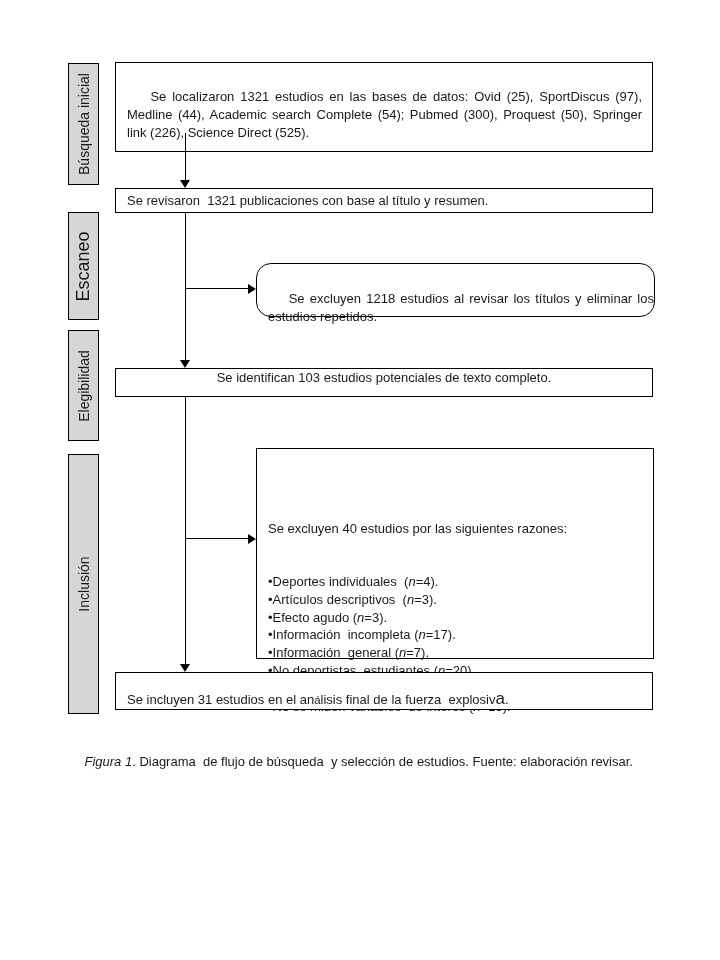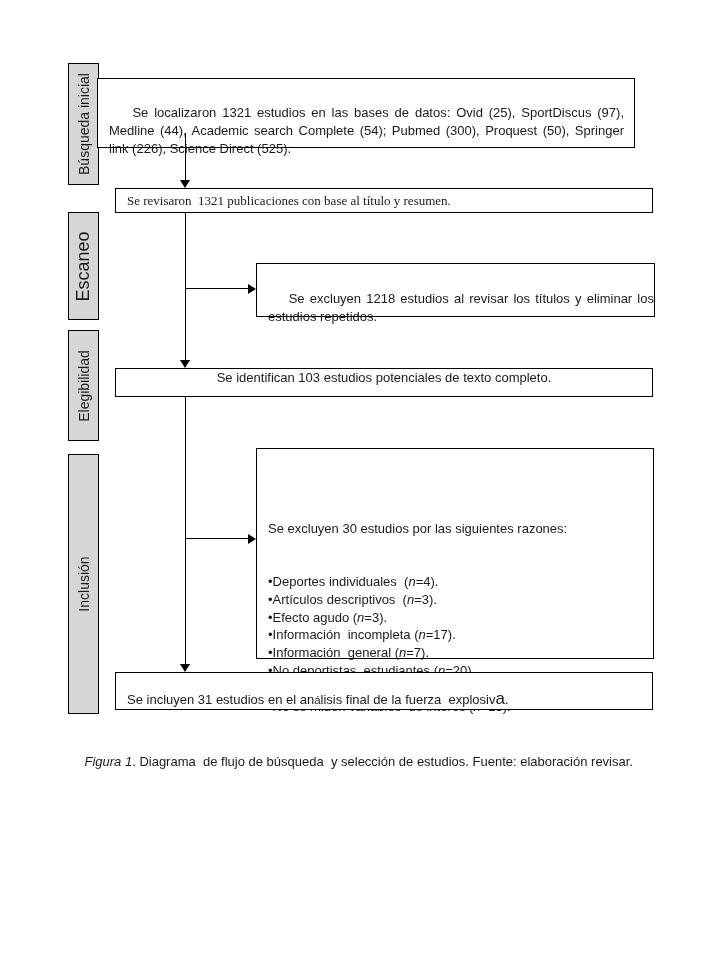--- a/index.html
+++ b/index.html
@@ -41,35 +41,34 @@
   .fbox {
     position: absolute;
     background: #fff;
     border: 1.4px solid #000;
     box-sizing: border-box;
     font-size: 13px;
     line-height: 18px;
     white-space: pre-wrap;
   }
   .box-identified {
-    left: 97px; top: 62px; width: 538px; height: 70px;
+    left: 115px; top: 62px; width: 538px; height: 90px;
     padding: 7px 10px 7px 11px;
     text-align: justify;
-    margin-top: 16px;
   }
   .box-screened {
     left: 115px; top: 188px; width: 538px; height: 25px;
     display: flex; align-items: center;
     padding: 0 10px 0 11px;
-    font-family: Liberation Serif, serif;
   }
   .box-excluded-titles {
     left: 256px; top: 263px; width: 399px; height: 54px;
     padding: 8px 0 7px 11px;
     text-align: justify;
+    border-radius: 15px;
   }
   .box-fulltext {
     left: 115px; top: 368px; width: 538px; height: 29px;
     display: flex; align-items: flex-start; justify-content: center;
     text-align: center;
   }
   .box-reasons {
     left: 256px; top: 448px; width: 398px; height: 211px;
     padding: 35px 10px 8px 11px;
     line-height: 17.8px;
@@ -136,21 +135,21 @@
 
   <div class="fbox box-excluded-titles">
     <span>Se excluyen 1218 estudios al revisar los títulos y eliminar los estudios repetidos.</span>
   </div>
 
   <div class="fbox box-fulltext">
     <span>Se identifican 103 estudios potenciales de texto completo.</span>
   </div>
 
   <div class="fbox box-reasons">
-    <div>Se excluyen 30 estudios por las siguientes razones:</div>
+    <div>Se excluyen 40 estudios por las siguientes razones:</div>
     <div id="reasons-list"><div class="reason-line">•Deportes individuales  (<i>n</i>=4).</div><div class="reason-line">•Artículos descriptivos  (<i>n</i>=3).</div><div class="reason-line">•Efecto agudo (<i>n</i>=3).</div><div class="reason-line">•Información  incompleta (<i>n</i>=17).</div><div class="reason-line">•Información  general (<i>n</i>=7).</div><div class="reason-line">•No deportistas, estudiantes (<i>n</i>=20).</div><div class="reason-line">•No relacionado con entrenamiento  pliométrico (<i>n</i>=1).</div><div class="reason-line">•No se miden variables  de interés (<i>n</i>=15).</div></div>
   </div>
 
   <div class="fbox box-included">
     <span><span>Se incluyen 31 estudios en el an</span><span class="accent-a">á</span><span>lisis final de la fuerza  explosiv</span><span class="final-a">a</span><span>.</span></span>
   </div>
 
   <div class="vline" style="left:184.5px; top:133px; height:48px;"></div>
   <div class="head-down" style="left:180px; top:180px;"></div>
 

